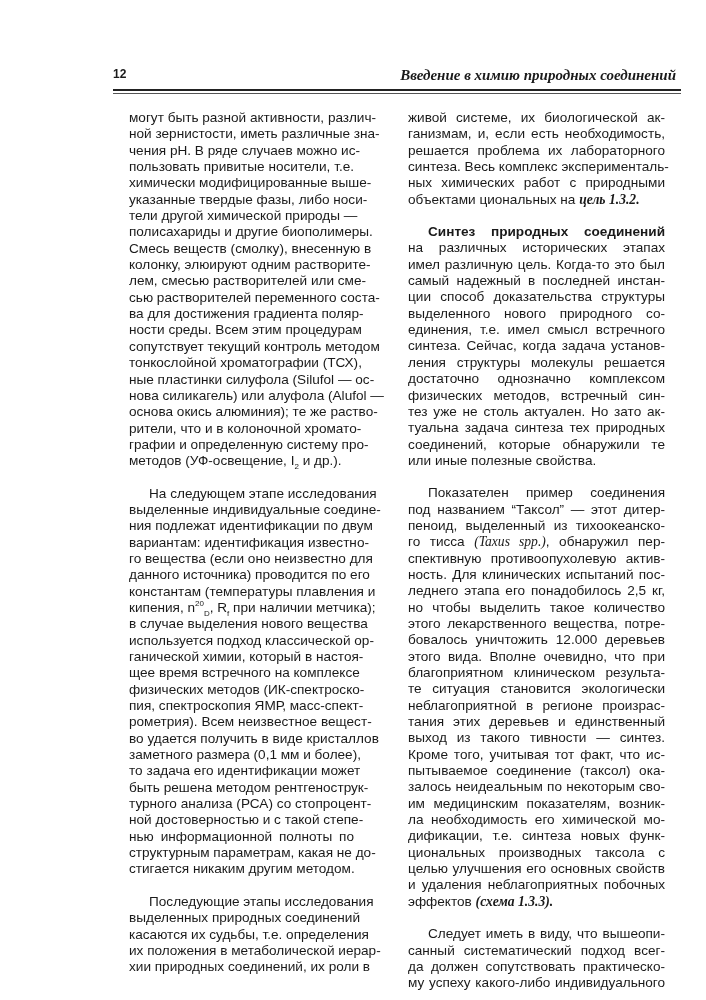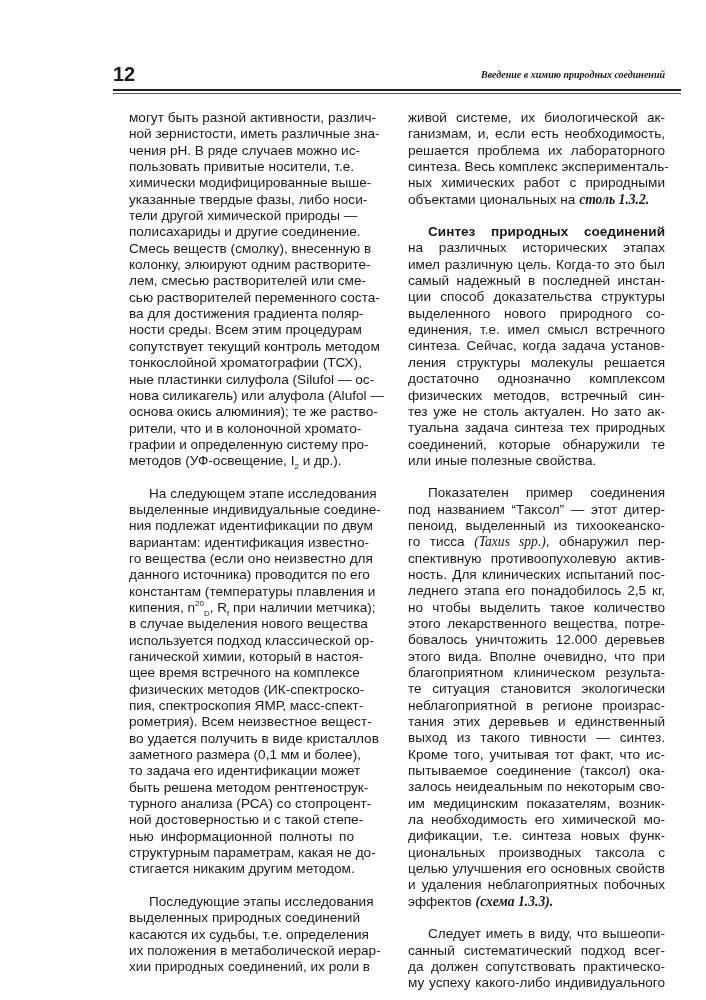--- a/index.html
+++ b/index.html
@@ -1,20 +1,20 @@
 <!DOCTYPE html>
 <html><head>
 <meta charset="utf-8">
 <style>
   html, body { margin: 0; padding: 0; background: #ffffff; }
   body { width: 706px; height: 1000px; position: relative; overflow: hidden; color: #1a1a1a; }
   .page { position: absolute; left: 0; top: 0; width: 706px; height: 1000px; }
   .header { position: absolute; left: 113px; top: 64px; width: 568px; height: 24px; }
-  .page-num { position: absolute; left: 0; top: 0; font-family: "Liberation Sans", sans-serif; font-weight: bold; font-size: 20px; line-height: 20px; }
-  .running-title { position: absolute; right: 16px; top: 2px; font-family: "Liberation Serif", serif; font-style: italic; font-weight: bold; font-size: 10px; line-height: 18px; margin-left: 15px; }
+  .page-num { position: absolute; left: 0; top: 0; font-family: "Liberation Sans", sans-serif; font-weight: bold; font-size: 12px; line-height: 20px; }
+  .running-title { position: absolute; right: 5px; top: 2px; font-family: "Liberation Serif", serif; font-style: italic; font-weight: bold; font-size: 15px; line-height: 18px; margin-left: 15px; }
   .rule { position: absolute; left: 113px; width: 568px; background: #222; }
   .rule.r1 { top: 89px; height: 2px; }
   .rule.r2 { top: 93px; height: 1px; background: #555; }
   .col { position: absolute; top: 94px; font-family: "Liberation Sans", sans-serif; font-size: 13.6px; line-height: 16.35px; text-align: justify; }
   .col.left { left: 113px; width: 257px; }
   .col.right { left: 392px; width: 289px; }
   .col p { margin: 16px; }
   .line { display: block; text-align: justify; text-align-last: justify; white-space: nowrap; overflow: visible; height: 16.35px; }
   .line.last { text-align-last: left; }
   .indent { padding-left: 20px; }
@@ -37,21 +37,21 @@
 
   <div class="col left">
     <p>
       <span class="line">могут быть разной активности, различ-</span>
       <span class="line">ной зернистости, иметь различные зна-</span>
       <span class="line">чения pH. В ряде случаев можно ис-</span>
       <span class="line">пользовать привитые носители, т.е.</span>
       <span class="line">химически модифицированные выше-</span>
       <span class="line">указанные твердые фазы, либо носи-</span>
       <span class="line">тели другой химической природы —</span>
-      <span class="line">полисахариды и другие соединение.</span>
+      <span class="line">полисахариды и другие биополимеры.</span>
       <span class="line">Смесь веществ (смолку), внесенную в</span>
       <span class="line">колонку, элюируют одним растворите-</span>
       <span class="line">лем, смесью растворителей или сме-</span>
       <span class="line">сью растворителей переменного соста-</span>
       <span class="line">ва для достижения градиента поляр-</span>
       <span class="line">ности среды. Всем этим процедурам</span>
       <span class="line">сопутствует текущий контроль методом</span>
       <span class="line">тонкослойной хроматографии (ТСХ),</span>
       <span class="line">ные пластинки силуфола (Silufol — ос-</span>
       <span class="line">нова силикагель) или алуфола (Alufol —</span>
@@ -95,21 +95,21 @@
     </p>
   </div>
 
   <div class="col right">
     <p>
       <span class="line">живой системе, их биологической ак-</span>
       <span class="line">ганизмам, и, если есть необходимость,</span>
       <span class="line">решается проблема их лабораторного</span>
       <span class="line">синтеза. Весь комплекс эксперименталь-</span>
       <span class="line">ных химических работ с природными</span>
-      <span class="line last"><span>объектами циональных на </span><span class="emb">столь 1.3.2.</span></span>
+      <span class="line last"><span>объектами циональных на </span><span class="emb">цель 1.3.2.</span></span>
     </p>
     <p>
       <span class="line indent b">Синтез природных соединений</span>
       <span class="line">на различных исторических этапах</span>
       <span class="line">имел различную цель. Когда-то это был</span>
       <span class="line">самый надежный в последней инстан-</span>
       <span class="line">ции способ доказательства структуры</span>
       <span class="line">выделенного нового природного со-</span>
       <span class="line">единения, т.е. имел смысл встречного</span>
       <span class="line">синтеза. Сейчас, когда задача установ-</span>

